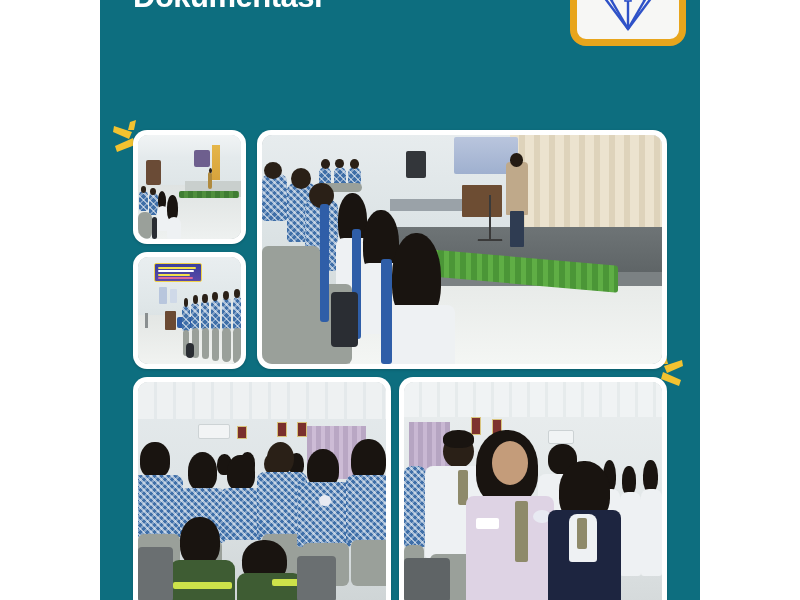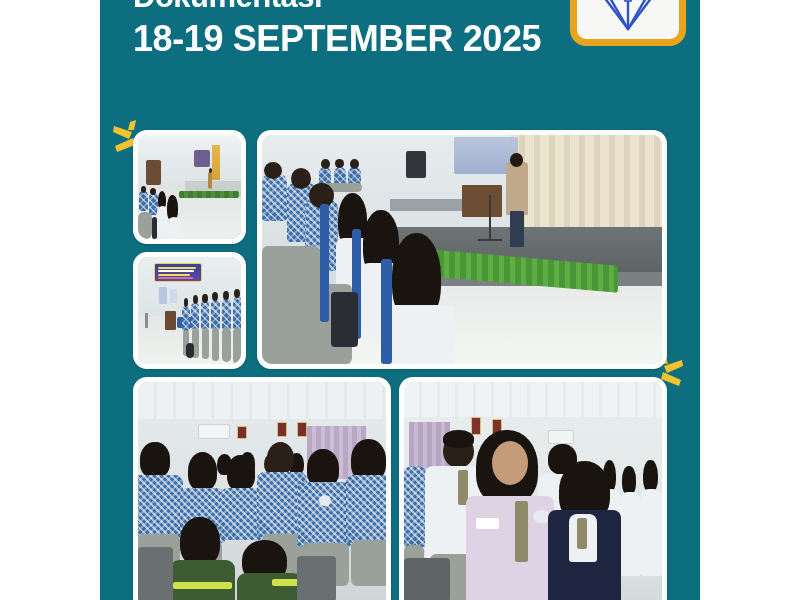--- a/index.html
+++ b/index.html
@@ -216,21 +216,20 @@
 </style>
 </head>
 <body>
 
 <div class="stage">
   <div class="poster">
 
     <div class="header">
       <div class="title-block">
         <div class="kicker">Dokumentasi</div>
-        <div class="title-date">18-19 SEPTEMBER 2025</div>
       </div>
 
       <div class="logo-badge">
         <svg width="72" height="64" viewBox="0 0 72 64">
           <g fill="none" stroke="#2f52c8" stroke-width="2.4">
             <path d="M36 60 L6 20 Q20 8 36 8 Q52 8 66 20 Z"></path>
             <path d="M36 60 L36 8"></path>
             <path d="M36 60 L14 22"></path>
             <path d="M36 60 L58 22"></path>
           </g>

